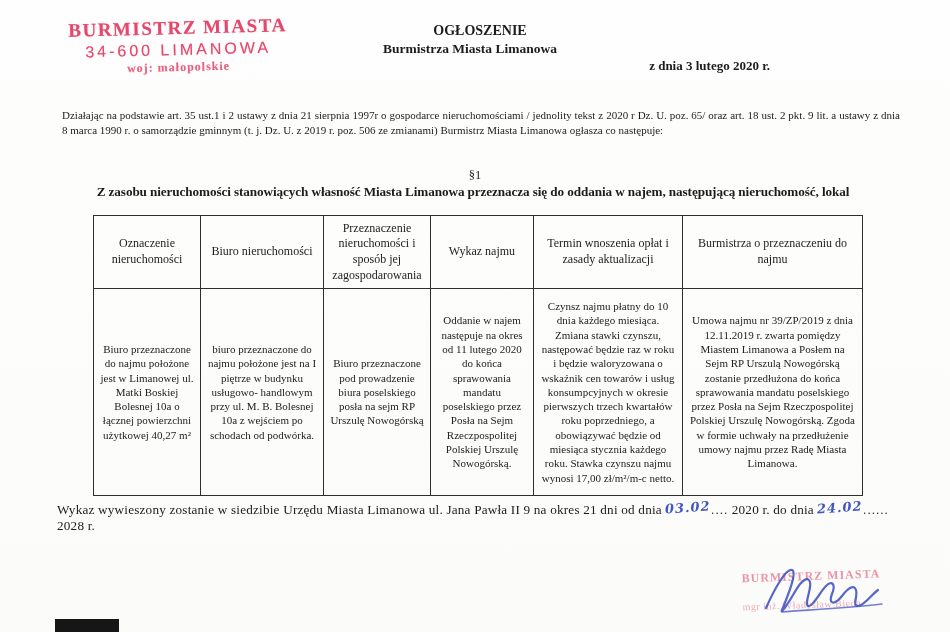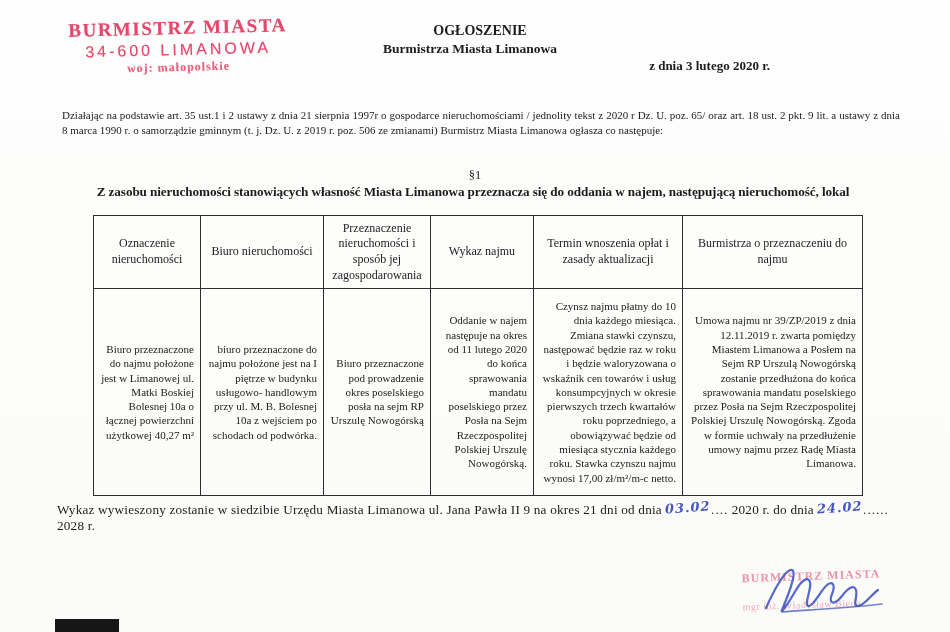--- a/index.html
+++ b/index.html
@@ -45,21 +45,21 @@
     position:absolute;left:93px;top:215px;width:769px;height:275px;
     border-collapse:collapse;table-layout:fixed;
     font-size:11px;line-height:1.3;
   }
   table.wykaz th,table.wykaz td{
     border:1.4px solid #2e2e2e;
     text-align:center;vertical-align:middle;
     padding:3px 6px;font-weight:normal;
   }
   table.wykaz thead th{height:66px;font-size:12px;margin-top:48px;}
-  table.wykaz tbody td{height:200px;font-size:11px;color:#222;text-align:right;}
+  table.wykaz tbody td{height:200px;font-size:11px;color:#222;}
 
   .footer-line{
     position:absolute;left:57px;top:502px;width:860px;
     font-size:13.2px;letter-spacing:.2px;
   }
   .hw{
     font-family:"DejaVu Serif",serif;font-style:italic;
     color:#4456c2;font-size:13px;font-weight:bold;
     display:inline-block;transform:rotate(-4deg) translateY(-2px);
     letter-spacing:1px;
@@ -115,21 +115,21 @@
         <th>Przeznaczenie nieruchomości i sposób jej zagospodarowania</th>
         <th>Wykaz najmu</th>
         <th>Termin wnoszenia opłat i zasady aktualizacji</th>
         <th>Burmistrza o przeznaczeniu do najmu</th>
       </tr>
     </thead>
     <tbody>
       <tr>
         <td>Biuro przeznaczone do najmu położone jest w Limanowej ul. Matki Boskiej Bolesnej 10a o łącznej powierzchni użytkowej 40,27 m²</td>
         <td>biuro przeznaczone do najmu położone jest na I piętrze w budynku usługowo- handlowym przy ul. M. B. Bolesnej 10a z wejściem po schodach od podwórka.</td>
-        <td>Biuro przeznaczone pod prowadzenie okres poselskiego posła na sejm RP Urszulę Nowogórską</td>
+        <td>Biuro przeznaczone pod prowadzenie biura poselskiego posła na sejm RP Urszulę Nowogórską</td>
         <td>Oddanie w najem następuje na okres od 11 lutego 2020 do końca sprawowania mandatu poselskiego przez Posła na Sejm Rzeczpospolitej Polskiej Urszulę Nowogórską.</td>
         <td>Czynsz najmu płatny do 10 dnia każdego miesiąca. Zmiana stawki czynszu, następować będzie raz w roku i będzie waloryzowana o wskaźnik cen towarów i usług konsumpcyjnych w okresie pierwszych trzech kwartałów roku poprzedniego, a obowiązywać będzie od miesiąca stycznia każdego roku. Stawka czynszu najmu wynosi 17,00 zł/m²/m-c netto.</td>
         <td>Umowa najmu nr 39/ZP/2019 z dnia 12.11.2019 r. zwarta pomiędzy Miastem Limanowa a Posłem na Sejm RP Urszulą Nowogórską zostanie przedłużona do końca sprawowania mandatu poselskiego przez Posła na Sejm Rzeczpospolitej Polskiej Urszulę Nowogórską. Zgoda w formie uchwały na przedłużenie umowy najmu przez Radę Miasta Limanowa.</td>
       </tr>
     </tbody>
   </table>
 
   <div class="footer-line">
     <span>Wykaz wywieszony zostanie w siedzibie Urzędu Miasta Limanowa ul. Jana Pawła II 9 na okres 21 dni od dnia</span>
     <span class="hw">03.02</span><span class="leader">....</span>

